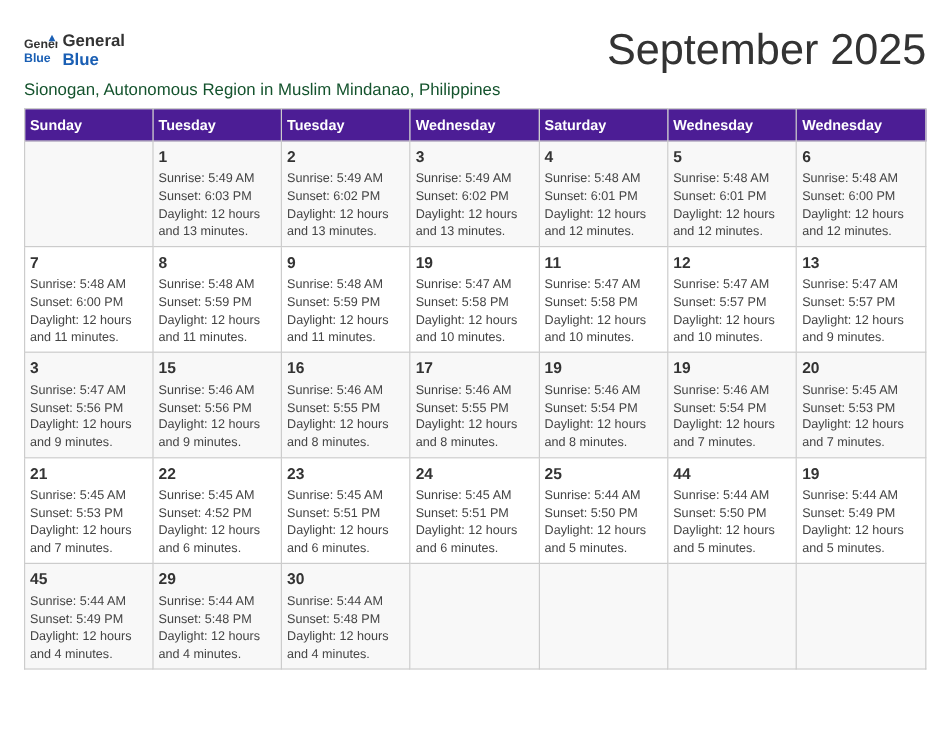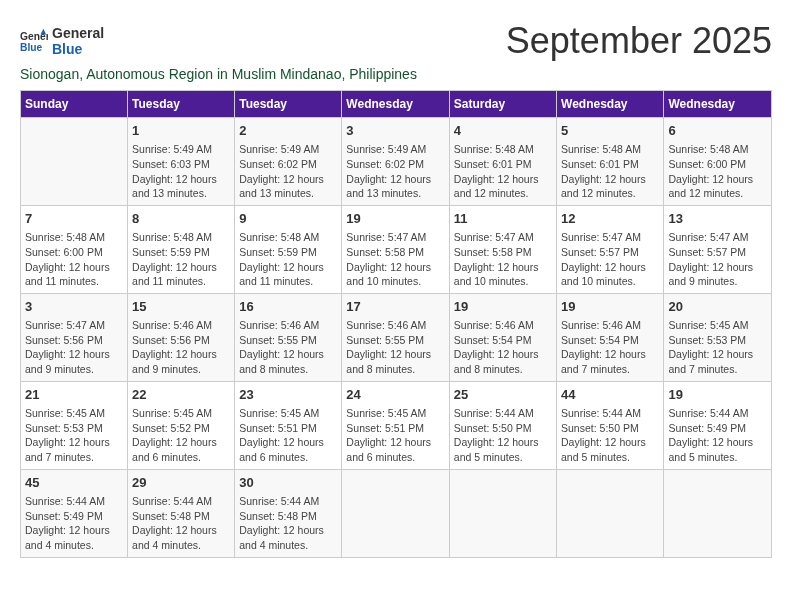--- a/index.html
+++ b/index.html
@@ -264,21 +264,21 @@
         <td>
           <span class="day-num">21</span>
           <div class="day-info">Sunrise: 5:45 AM</div>
           <div class="day-info">Sunset: 5:53 PM</div>
           <div class="day-info">Daylight: 12 hours</div>
           <div class="day-info">and 7 minutes.</div>
         </td>
         <td>
           <span class="day-num">22</span>
           <div class="day-info">Sunrise: 5:45 AM</div>
-          <div class="day-info">Sunset: 5:52 PM</div>
+          <div class="day-info">Sunset: 4:52 PM</div>
           <div class="day-info">Daylight: 12 hours</div>
           <div class="day-info">and 6 minutes.</div>
         </td>
         <td>
           <span class="day-num">23</span>
           <div class="day-info">Sunrise: 5:45 AM</div>
           <div class="day-info">Sunset: 5:51 PM</div>
           <div class="day-info">Daylight: 12 hours</div>
           <div class="day-info">and 6 minutes.</div>
         </td>

